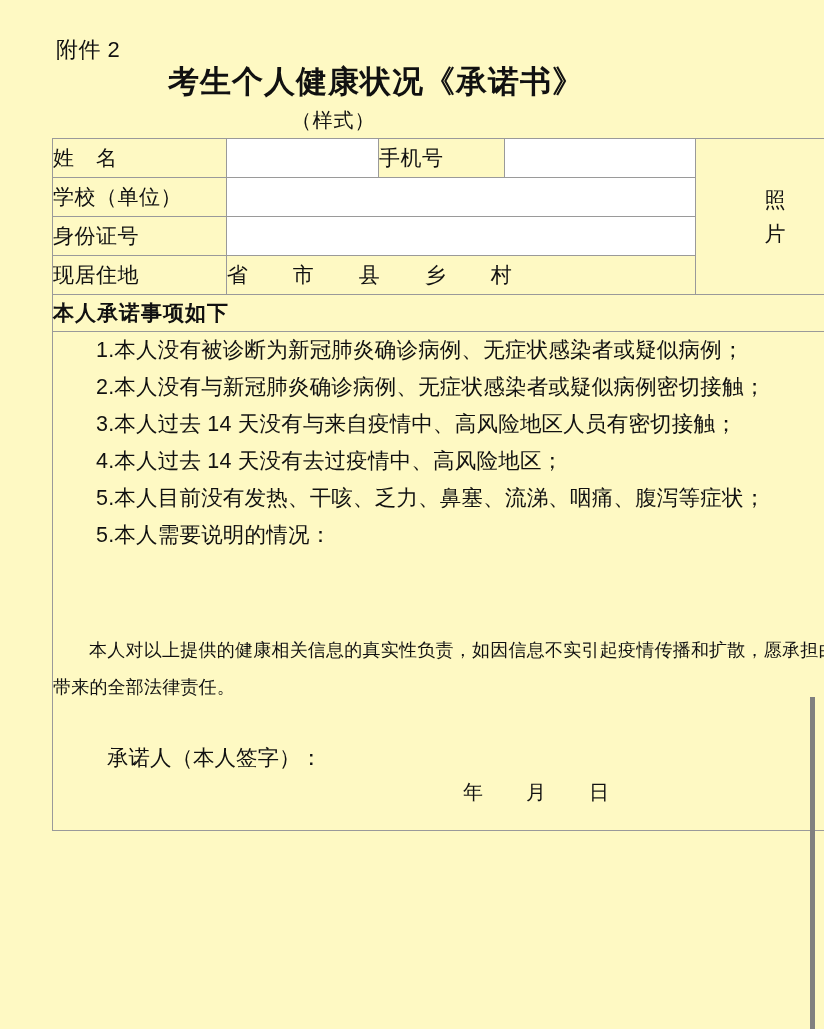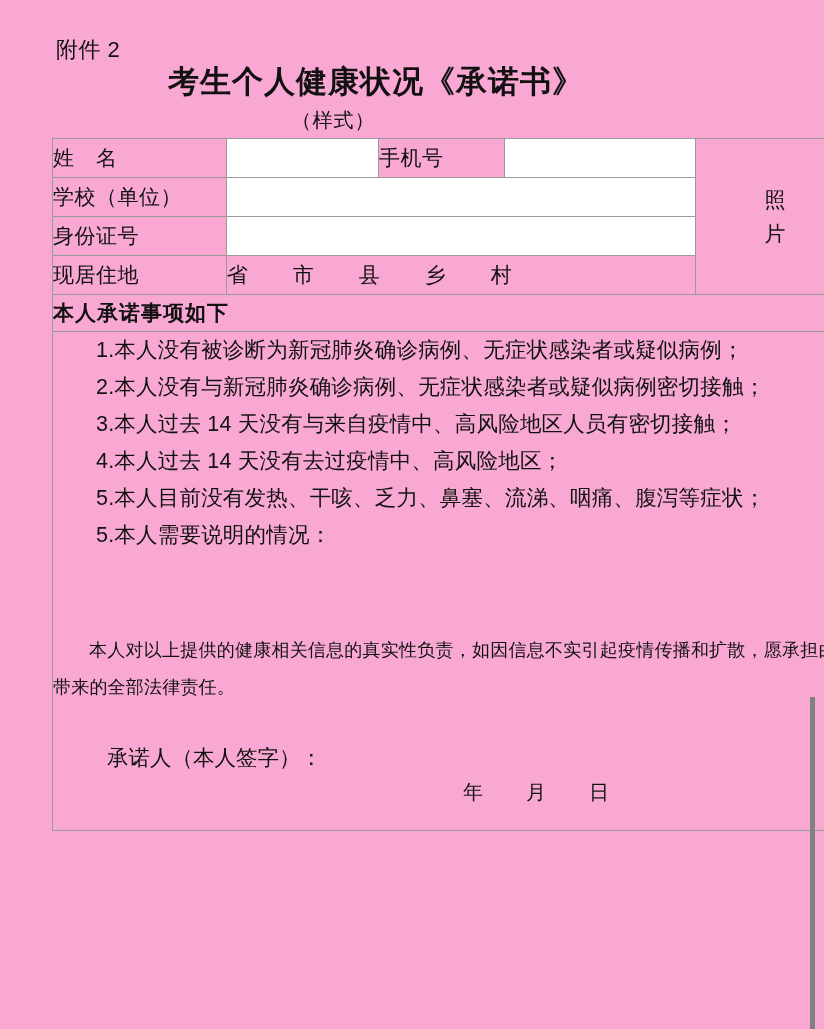--- a/index.html
+++ b/index.html
@@ -15,21 +15,21 @@
     font-family: "Liberation Sans", "DejaVu Sans", sans-serif;
     color: #111111;
     -webkit-font-smoothing: antialiased;
   }
 
   .page {
     position: absolute;
     left: 0; top: 0;
     width: 824px;
     height: 1029px;
-    background: #f9a8d4;
+    background: #fef9c3;
   }
 
   
   .attachment-label {
     position: absolute;
     left: 56px;
     top: 36px;
     font-size: 22px;
     line-height: 28px;
     letter-spacing: 0.5px;

